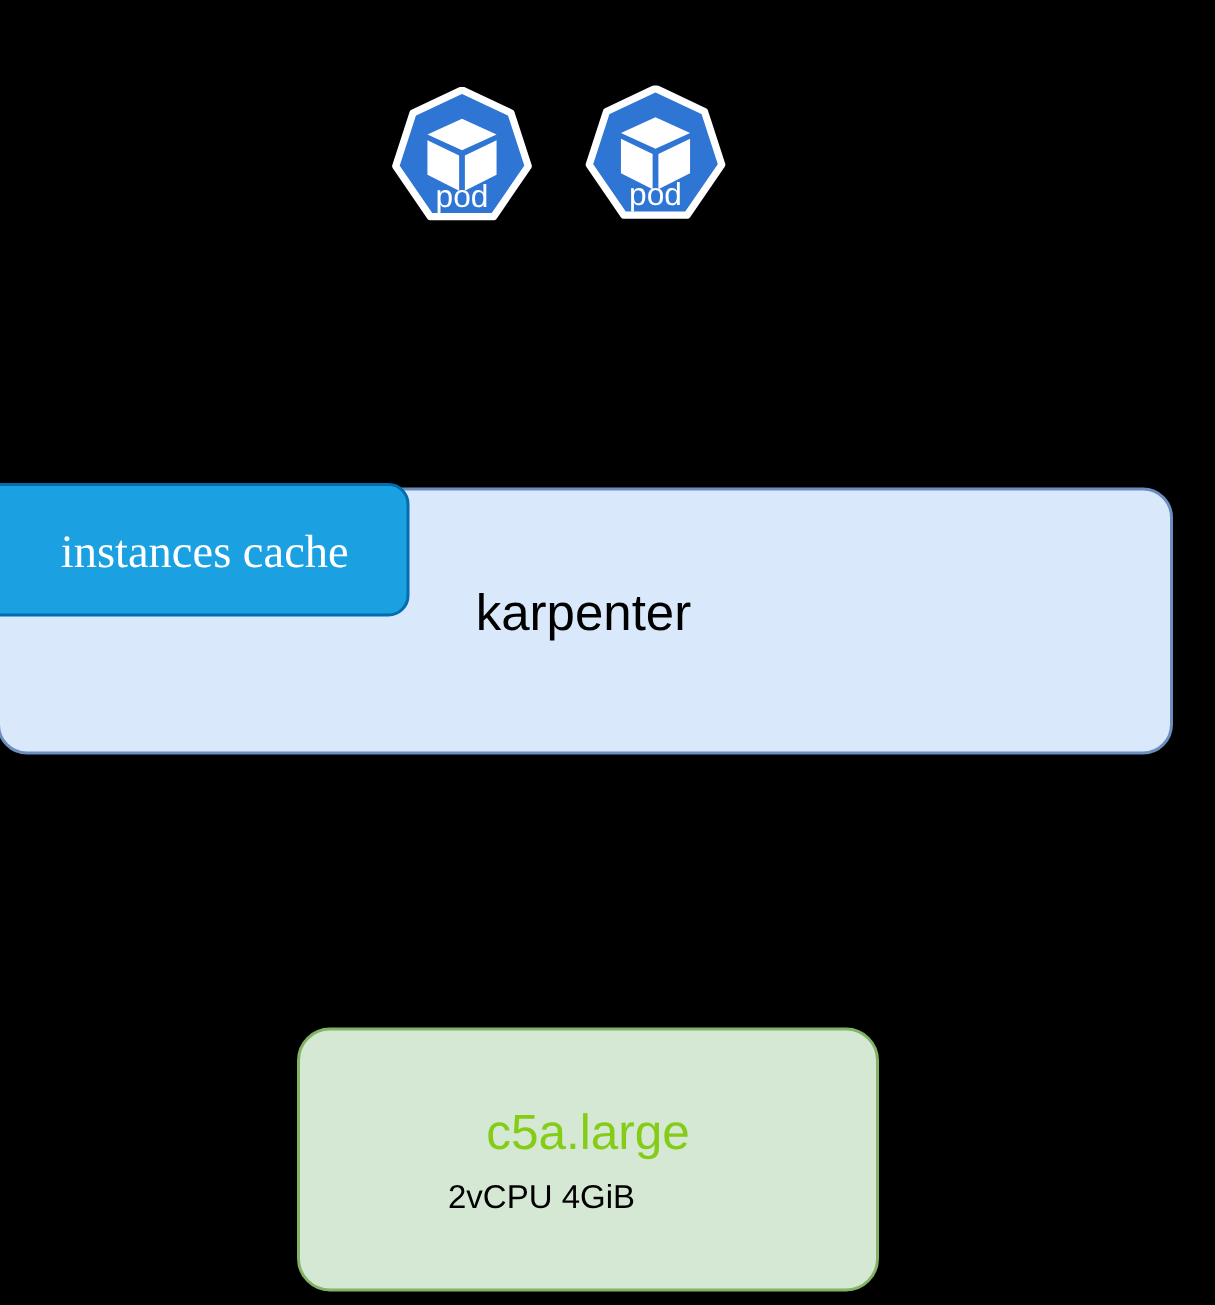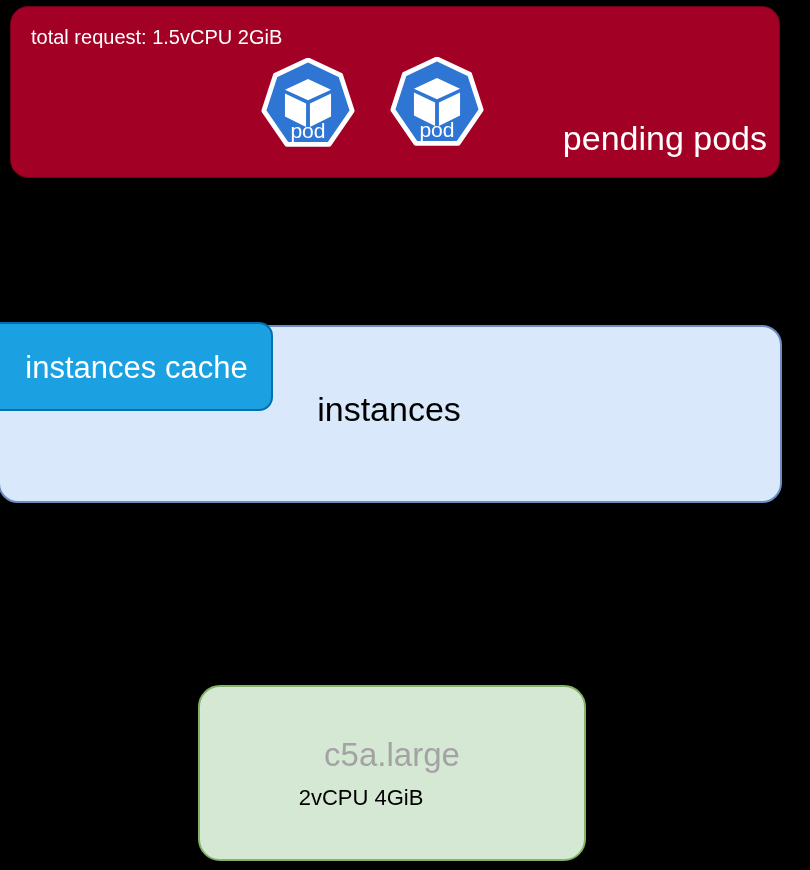--- a/index.html
+++ b/index.html
@@ -106,64 +106,60 @@
     position: absolute;
     left: -20px;
     top: 350px;
     width: 293px;
     text-align: center;
     color: #FFFFFF;
     font-size: 31px;
     line-height: 36px;
     white-space: nowrap;
   }
-  .instances-cache-label span { display: inline-block; transform: translateX(10px); }
+  .instances-cache-label span { display: inline-block; transform: translateX(10px); font-family: Liberation Serif, serif; }
 
   
   .instance-box {
     position: absolute;
     left: 198px;
     top: 685px;
     width: 388px;
     height: 176px;
     background: #D5E8D4;
     border: 2px solid #82B366;
     border-radius: 22px;
     box-sizing: border-box;
   }
   .instance-name {
     position: absolute;
     left: 198px;
     top: 735px;
     width: 388px;
     text-align: center;
-    color: #a3a3a3;
+    color: #84cc16;
     font-size: 33px;
     line-height: 40px;
   }
   .instance-specs {
     position: absolute;
     left: 198px;
     top: 784px;
     width: 326px;
     text-align: center;
     color: #000000;
     font-size: 22px;
     line-height: 27px;
   }
 </style>
 </head>
 <body>
 
 <div class="stage">
 
-  <div class="pending-pods-box">
-    <div class="total-request-label">total request: 1.5vCPU 2GiB</div>
-    <div class="pending-pods-title">pending pods</div>
-  </div>
 
   <div class="pod-icon pod-1">
     <svg viewBox="0 0 100 100" xmlns="http://www.w3.org/2000/svg">
       <polygon points="50,2 84,18 96,55 72,90 28,90 4,55 16,18" fill="#2E75D4" stroke="#FFFFFF" stroke-width="5" stroke-linejoin="round"></polygon>
       <g fill="#FFFFFF">
         <polygon points="50,22 74,33 50,44 26,33"></polygon>
         <polygon points="26,37 48,47.5 48,72 26,61"></polygon>
         <polygon points="52,47.5 74,37 74,61 52,72"></polygon>
       </g>
       <text x="50" y="83" font-family="Liberation Sans, sans-serif" font-size="22" fill="#FFFFFF" text-anchor="middle">pod</text>
@@ -176,21 +172,21 @@
       <g fill="#FFFFFF">
         <polygon points="50,22 74,33 50,44 26,33"></polygon>
         <polygon points="26,37 48,47.5 48,72 26,61"></polygon>
         <polygon points="52,47.5 74,37 74,61 52,72"></polygon>
       </g>
       <text x="50" y="83" font-family="Liberation Sans, sans-serif" font-size="22" fill="#FFFFFF" text-anchor="middle">pod</text>
     </svg>
   </div>
 
   <div class="karpenter-box"></div>
-  <div class="karpenter-title"><span>instances</span></div>
+  <div class="karpenter-title"><span>karpenter</span></div>
 
   <div class="instances-cache-box"></div>
   <div class="instances-cache-label"><span>instances cache</span></div>
 
   <div class="instance-box"></div>
   <div class="instance-name">c5a.large</div>
   <div class="instance-specs">2vCPU 4GiB</div>
 
 </div>
 

